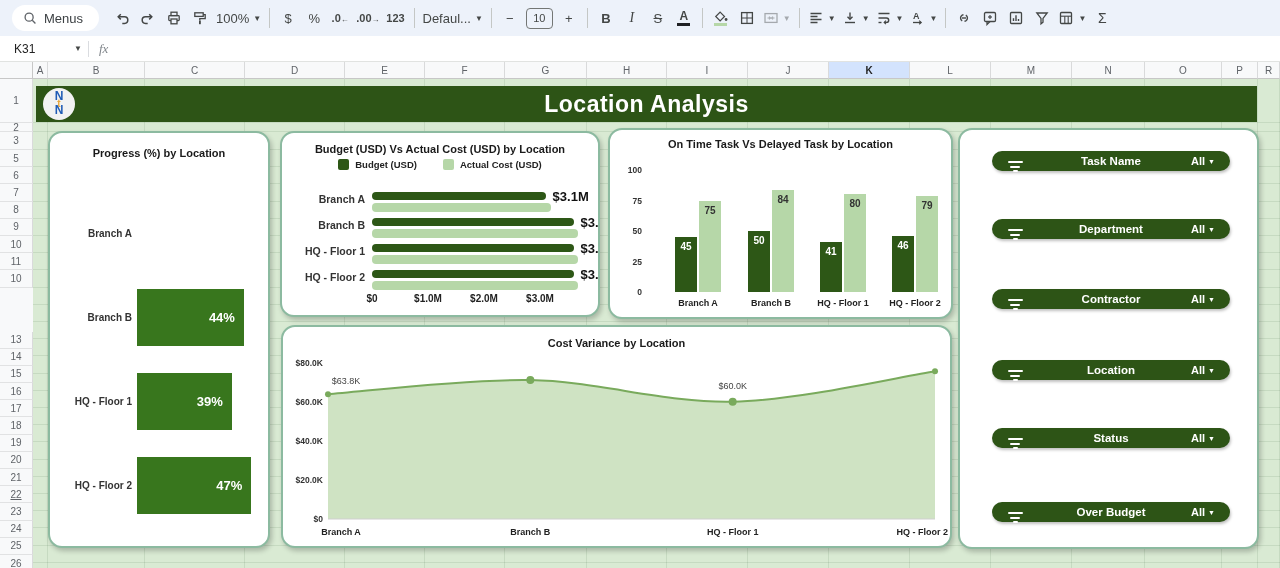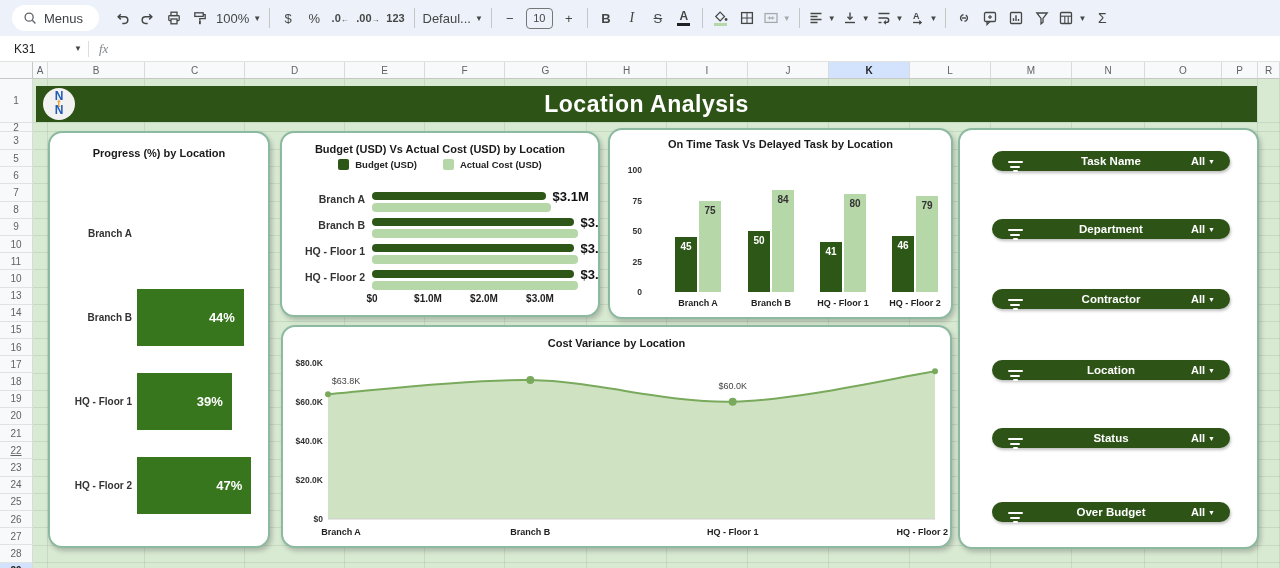--- a/index.html
+++ b/index.html
@@ -300,21 +300,21 @@
       <div class="row-h" style="height: 9px;">2</div>
       <div class="row-h" style="height: 18px;">3</div>
       <div class="row-h" style="height: 17.2px;">5</div>
       <div class="row-h" style="height: 17.2px;">6</div>
       <div class="row-h" style="height: 17.2px;">7</div>
       <div class="row-h" style="height: 17.2px;">8</div>
       <div class="row-h" style="height: 17.2px;">9</div>
       <div class="row-h" style="height: 17.2px;">10</div>
       <div class="row-h" style="height: 17.2px;">11</div>
       <div class="row-h" style="height: 17.2px;">10</div>
-      <div class="row-h" style="height: 17.2px;">13</div>
+      <div class="row-h" style="height: 17.2px; margin-top: 44px;">13</div>
       <div class="row-h" style="height: 17.2px;">14</div>
       <div class="row-h" style="height: 17.2px;">15</div>
       <div class="row-h" style="height: 17.2px;">16</div>
       <div class="row-h" style="height: 17.2px;">17</div>
       <div class="row-h" style="height: 17.2px;">18</div>
       <div class="row-h" style="height: 17.2px;">19</div>
       <div class="row-h" style="height: 17.2px;">20</div>
       <div class="row-h" style="height: 17.2px;">21</div>
       <div class="row-h" style="height: 17.2px; text-decoration: underline;">22</div>
       <div class="row-h" style="height: 17.2px;">23</div>

